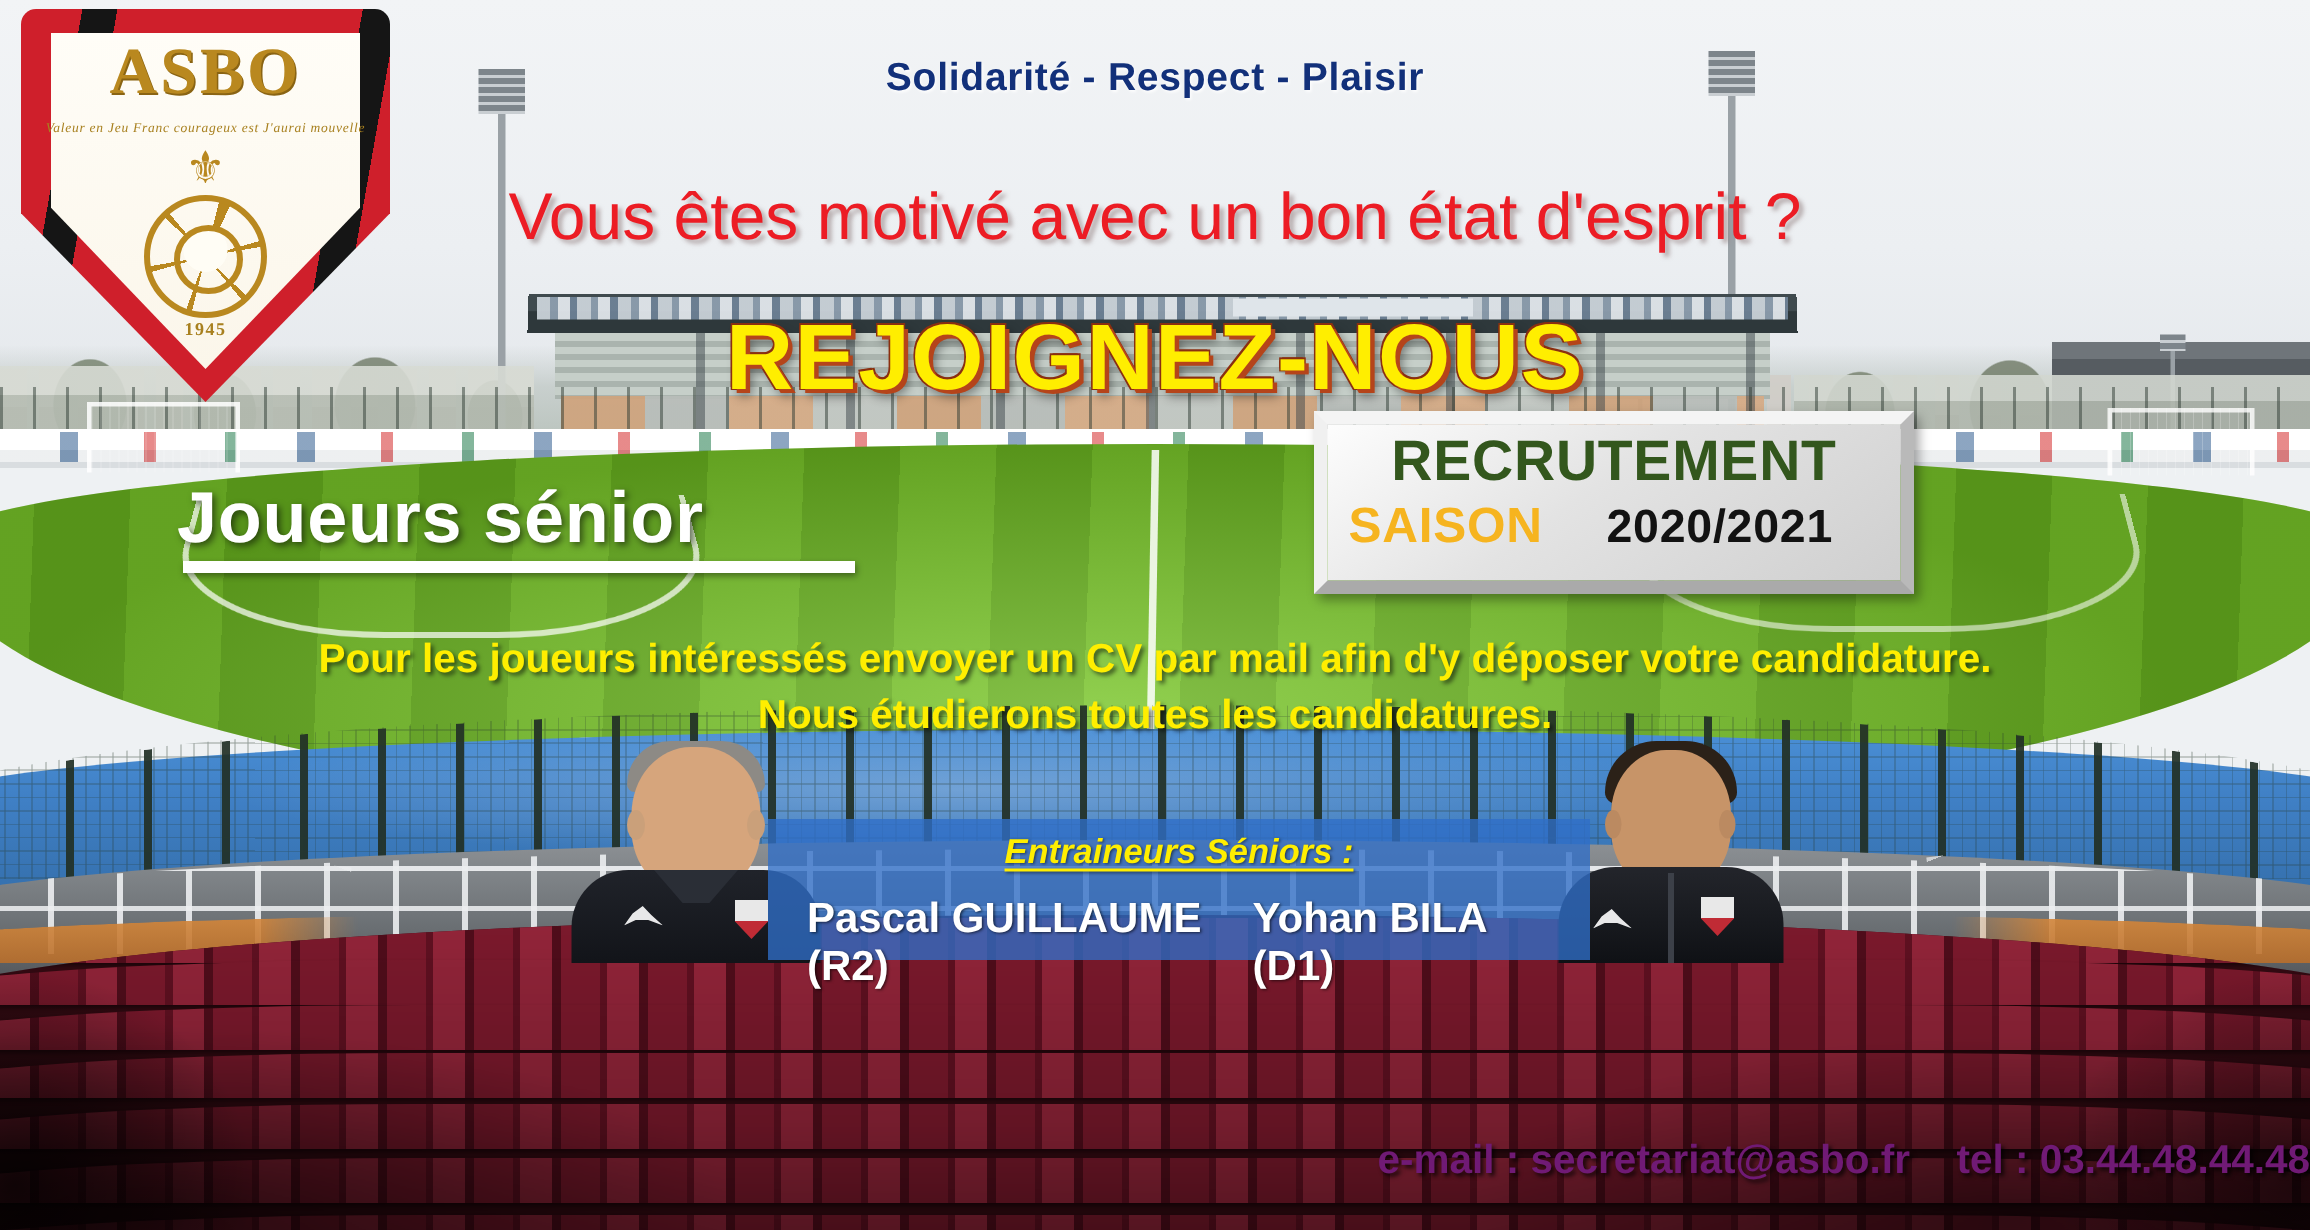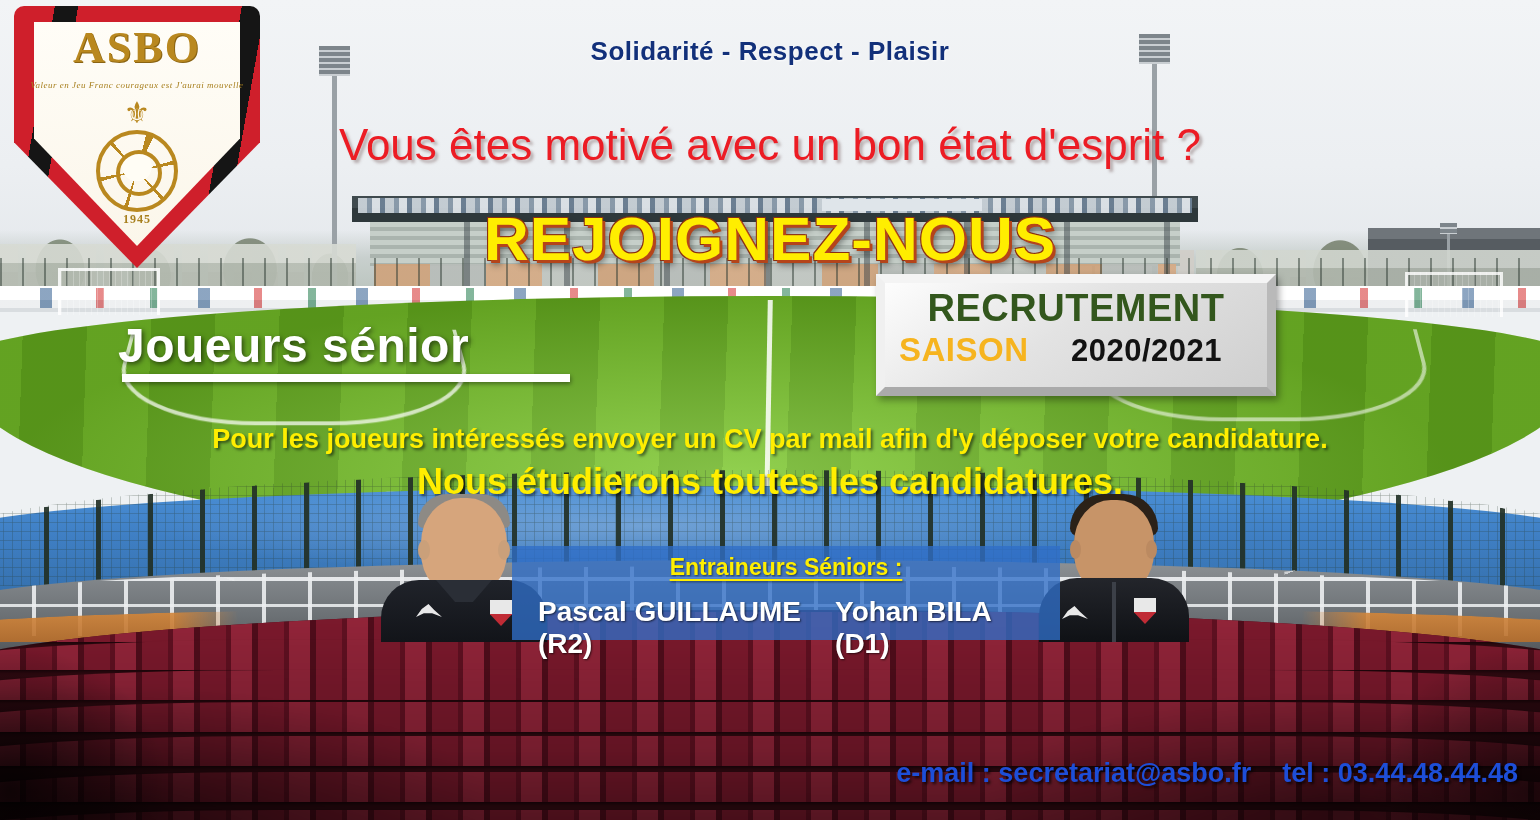--- a/index.html
+++ b/index.html
@@ -425,34 +425,35 @@
     font-size:31px;font-weight:bold;color:#121212;letter-spacing:.5px;
   }
 
   .body1{
     position:absolute;left:0;right:0;top:424px;text-align:center;
     font-size:27px;font-weight:bold;color:#ffee00;
     text-shadow:2px 2px 3px rgba(0,0,0,.55);
   }
   .body2{
     position:absolute;left:0;right:0;top:461px;text-align:center;
-    font-size:36px;font-weight:bold;color:#ffee00;
+    font-size:27px;font-weight:bold;color:#ffee00;
     text-shadow:2px 2px 3px rgba(0,0,0,.55);
   }
 
   
   .coachBox{
     position:absolute;left:512px;top:546px;width:548px;height:94px;
     background:rgba(47,110,200,.78);
   }
   .coachBox .ttl{
     position:absolute;left:0;right:0;top:8px;text-align:center;
     font-size:23px;font-weight:bold;color:#ffee00;
     text-decoration:underline;text-underline-offset:4px;
     text-shadow:1px 1px 2px rgba(0,0,0,.5);
+    font-style:italic;
   }
   .coachBox .names{
     position:absolute;left:0;right:0;top:50px;
     display:flex;justify-content:space-around;align-items:center;
     padding:0 26px;box-sizing:border-box;
   }
   .coachBox .names span{
     font-size:28px;font-weight:bold;color:#ffffff;
     text-shadow:1px 1px 2px rgba(0,0,0,.6);
   }
@@ -504,22 +505,22 @@
   .yohan .torso{top:84px;width:150px;height:64px;background:linear-gradient(180deg,#23252b 0%,#0f1115 100%);}
   .yohan .zip{
     position:absolute;left:50%;transform:translateX(-50%);top:88px;
     width:4px;height:60px;background:#3c4048;
   }
   .yohan .badge{left:96px;top:104px;}
   .yohan .logo{left:24px;top:112px;}
 
   .contact{
     position:absolute;left:0;right:0;top:758px;
-    text-align:right;padding-right:22px;box-sizing:border-box;
-    font-size:27px;font-weight:bold;color:#1d4ed8;
+    text-align:right;box-sizing:border-box;
+    font-size:27px;font-weight:bold;color:#701a75;
     text-shadow:2px 2px 3px rgba(0,0,0,.75);
   }
   .contact .sep{display:inline-block;width:16px;}
 </style>
 </head>
 <body>
 
 <div class="poster">
 
   <div class="bg">

